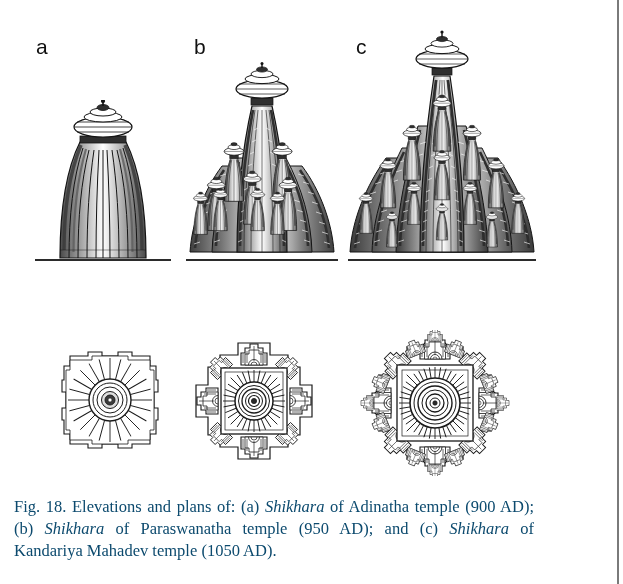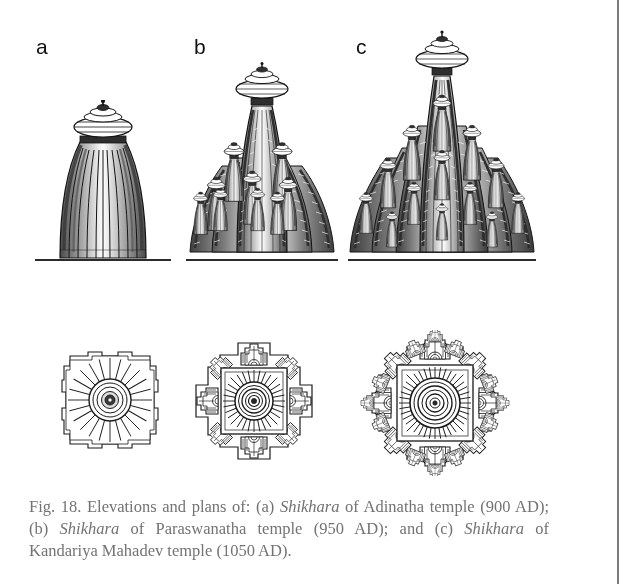--- a/index.html
+++ b/index.html
@@ -35,27 +35,27 @@
     font-size: 21px;
     color: #111111;
     line-height: 1;
   }
   .elev-svg, .plan-svg {
     position: absolute;
     display: block;
   }
   .caption {
     position: absolute;
-    left: 29px;
+    left: 14px;
     top: 496px;
     width: 520px;
     font-family: "Liberation Serif", serif;
     font-size: 16.5px;
     line-height: 22px;
-    color: #737373;
+    color: #0c4a6e;
     text-align: justify;
     text-justify: inter-word;
   }
   .caption i { font-style: italic; }
 </style>
 </head>
 <body>
 
 <div id="page">
 

